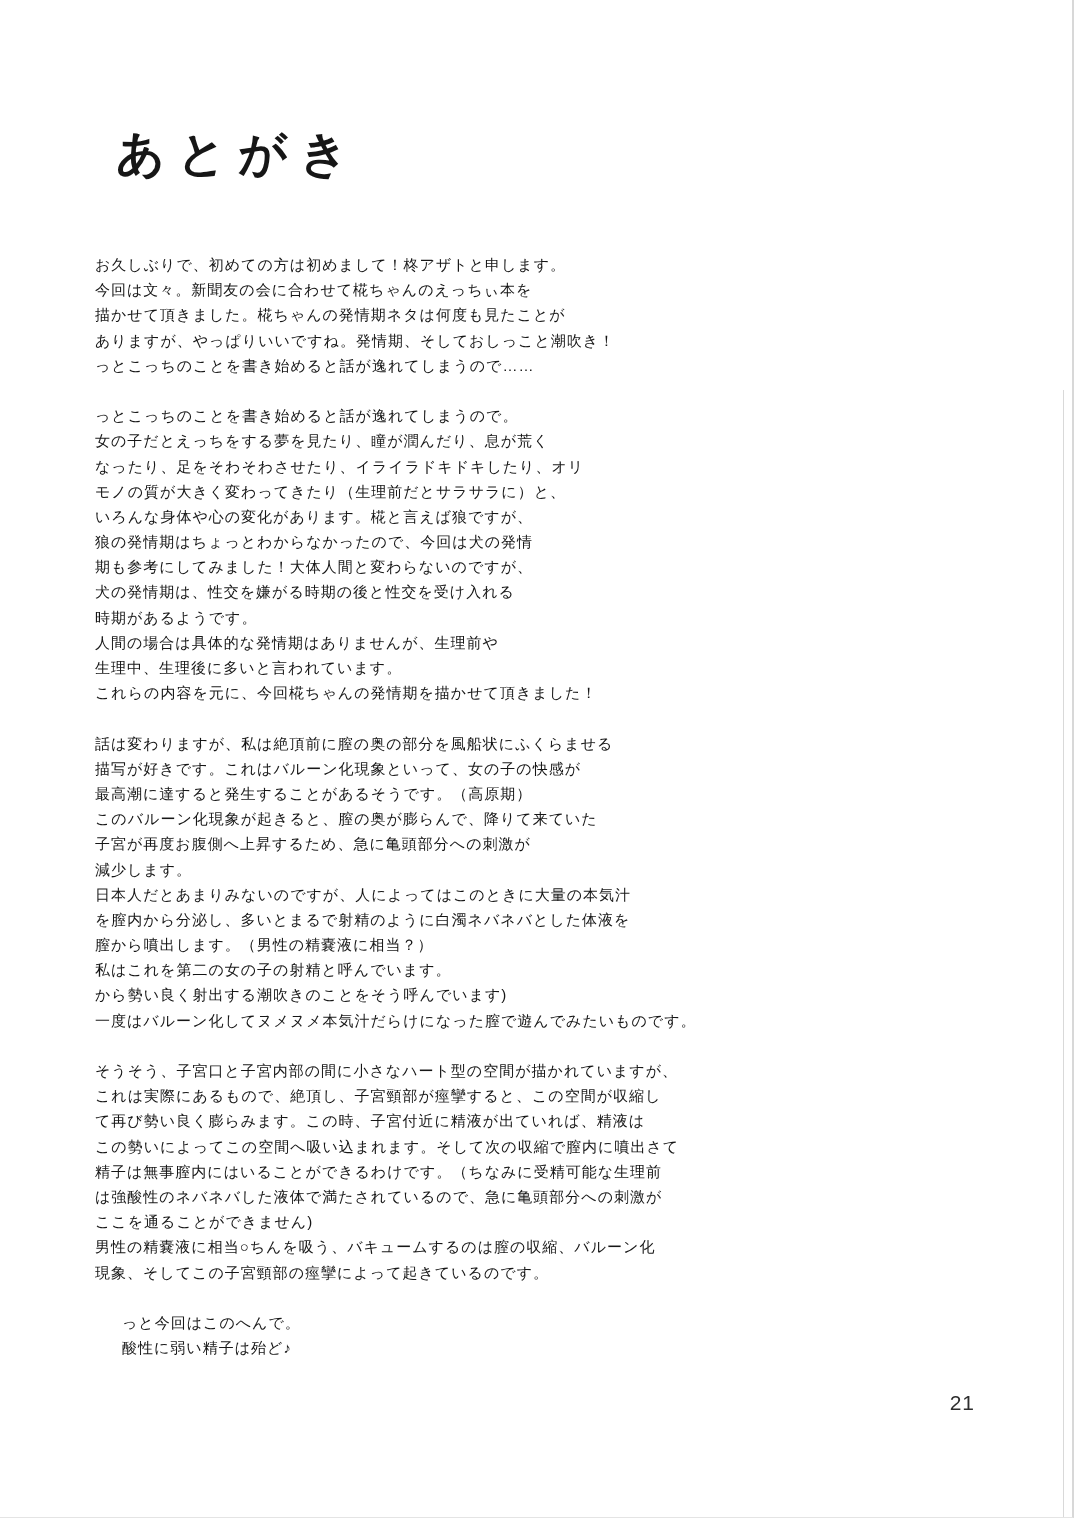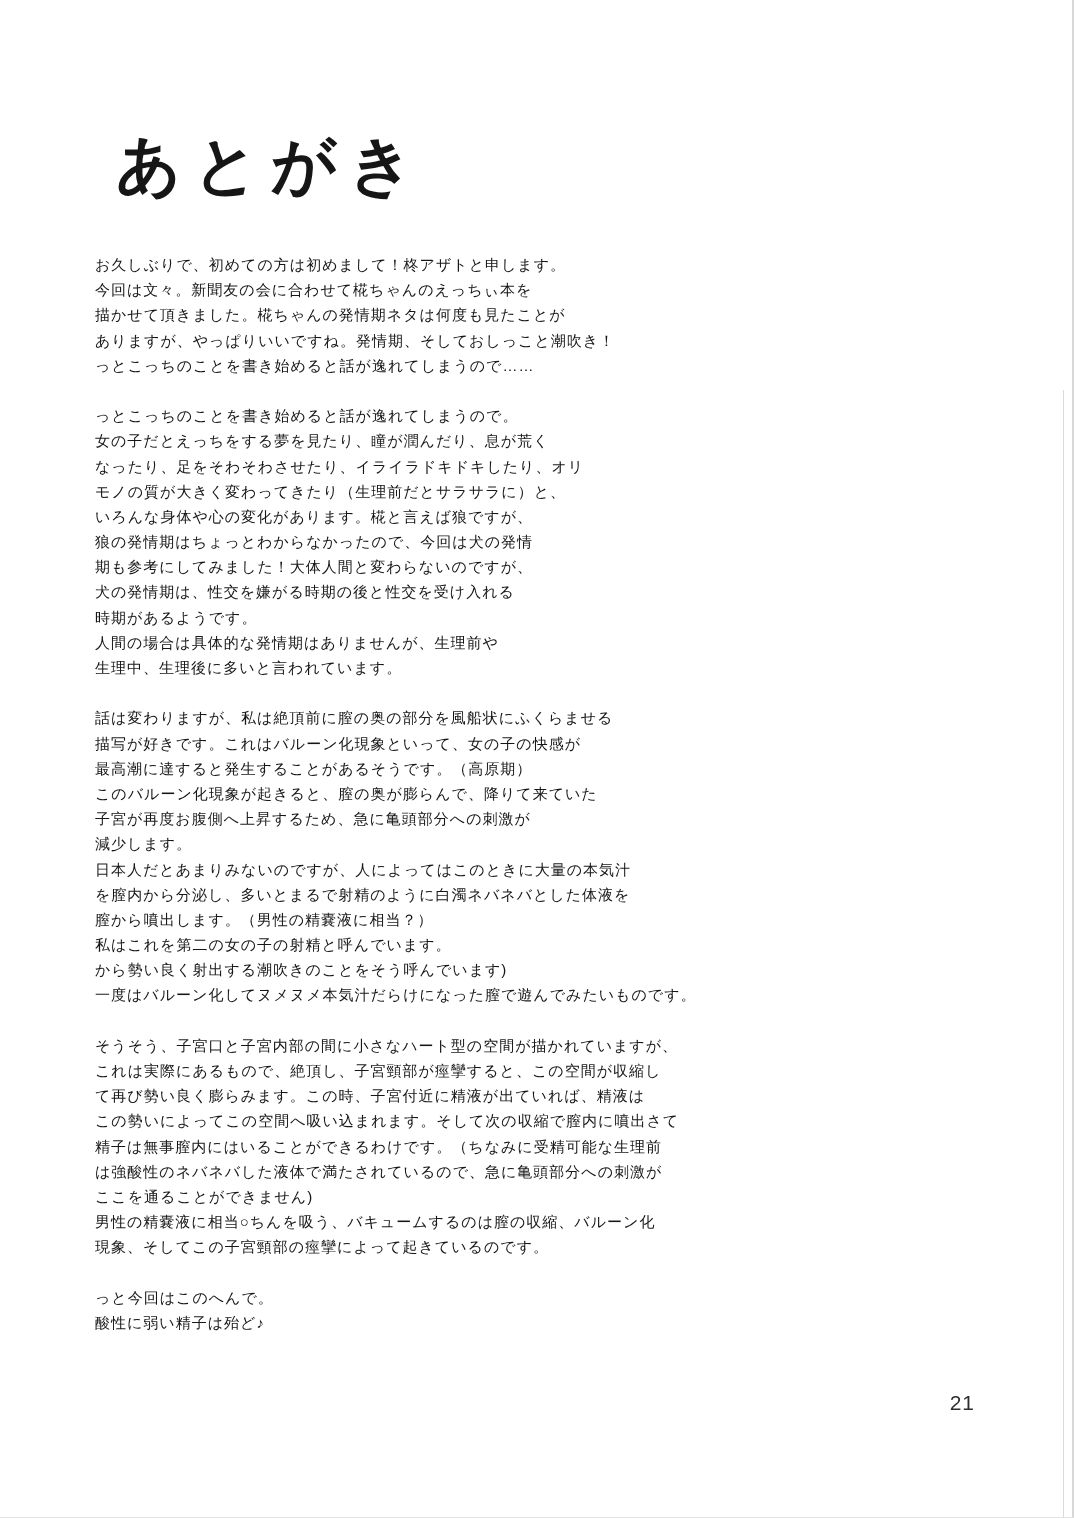--- a/index.html
+++ b/index.html
@@ -18,41 +18,42 @@
     border-right: 2px solid #d8d8d8;
     border-bottom: 1px solid #e4e4e4;
     box-sizing: border-box;
     font-family: "Liberation Sans", "DejaVu Sans", sans-serif;
   }
   .title {
     position: absolute;
     left: 116px;
     top: 122px;
     font-family: "Liberation Serif", "DejaVu Serif", serif;
-    font-size: 64px;
+    font-size: 48px;
     font-weight: 600;
     letter-spacing: 12px;
     color: #161616;
     white-space: nowrap;
   }
   .body-text {
     position: absolute;
     left: 95px;
     top: 252px;
     width: 960px;
     font-size: 15px;
     line-height: 25.2px;
     letter-spacing: 1px;
     color: #161616;
   }
   .para {
     margin: 0 0 25.2px 0;
   }
   .para:last-child {
     margin-bottom: 0;
+    margin-left: 27px;
   }
   .line {
     white-space: nowrap;
     height: 25.2px;
   }
   .page-number {
     position: absolute;
     right: 97px;
     top: 1391px;
     font-size: 21px;
@@ -87,20 +88,21 @@
         <div class="line">女の子だとえっちをする夢を見たり、瞳が潤んだり、息が荒く</div>
         <div class="line">なったり、足をそわそわさせたり、イライラドキドキしたり、オリ</div>
         <div class="line">モノの質が大きく変わってきたり（生理前だとサラサラに）と、</div>
         <div class="line">いろんな身体や心の変化があります。椛と言えば狼ですが、</div>
         <div class="line">狼の発情期はちょっとわからなかったので、今回は犬の発情</div>
         <div class="line">期も参考にしてみました！大体人間と変わらないのですが、</div>
         <div class="line">犬の発情期は、性交を嫌がる時期の後と性交を受け入れる</div>
         <div class="line">時期があるようです。</div>
         <div class="line">人間の場合は具体的な発情期はありませんが、生理前や</div>
         <div class="line">生理中、生理後に多いと言われています。</div>
+        <div class="line">これらの内容を元に、今回椛ちゃんの発情期を描かせて頂きました！</div>
       </div>
       <div class="para">
         <div class="line">話は変わりますが、私は絶頂前に膣の奥の部分を風船状にふくらませる</div>
         <div class="line">描写が好きです。これはバルーン化現象といって、女の子の快感が</div>
         <div class="line">最高潮に達すると発生することがあるそうです。（高原期）</div>
         <div class="line">このバルーン化現象が起きると、膣の奥が膨らんで、降りて来ていた</div>
         <div class="line">子宮が再度お腹側へ上昇するため、急に亀頭部分への刺激が</div>
         <div class="line">減少します。</div>
         <div class="line">日本人だとあまりみないのですが、人によってはこのときに大量の本気汁</div>
         <div class="line">を膣内から分泌し、多いとまるで射精のように白濁ネバネバとした体液を</div>

